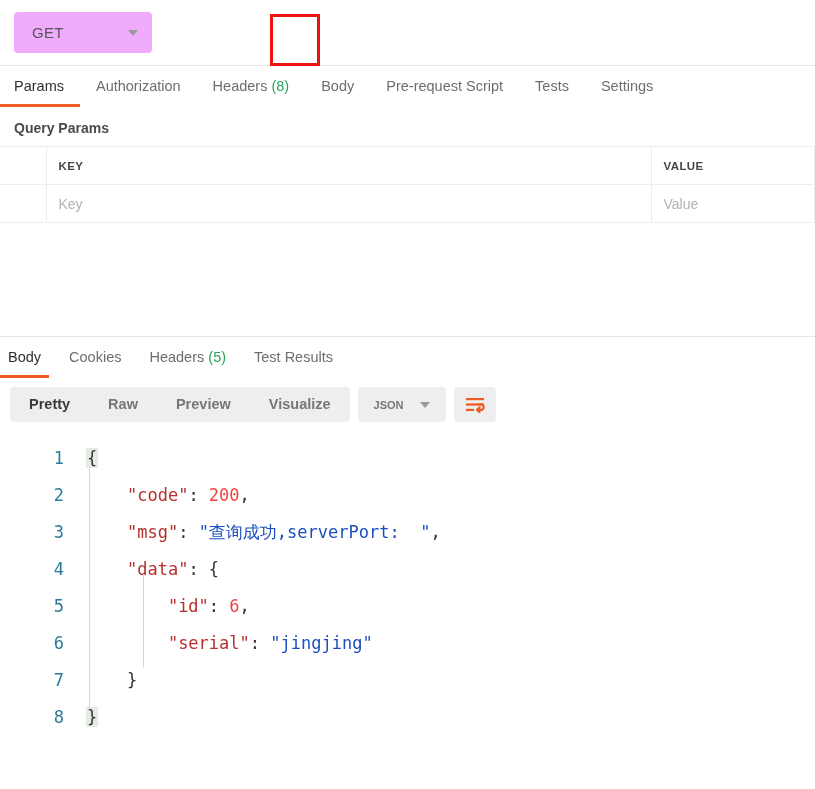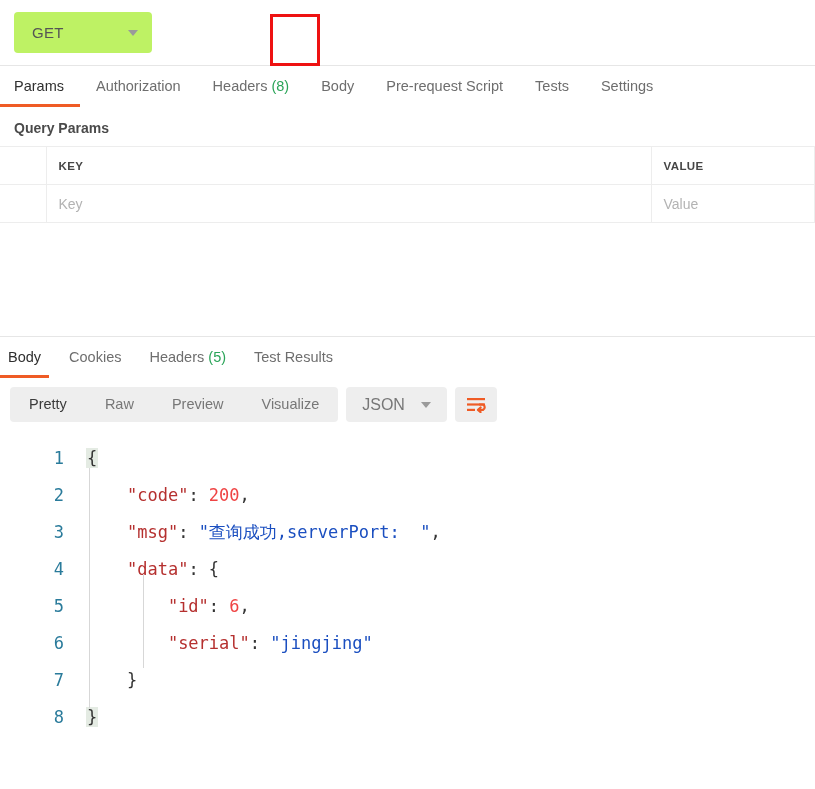--- a/index.html
+++ b/index.html
@@ -15,21 +15,21 @@
   .url-bar {
     position: relative;
     height: 66px;
     padding: 12px 0 12px 14px;
     display: flex;
     align-items: stretch;
     border-bottom: 1px solid #e6e6e6;
   }
   .method-select {
     width: 138px;
-    background: #bef264;
+    background: #f0abfc;
     border-radius: 4px;
     display: flex;
     align-items: center;
     justify-content: space-between;
     padding: 0 14px 0 18px;
     cursor: pointer;
   }
   .method-label {
     font-size: 15px;
     color: #555555;
@@ -143,20 +143,21 @@
   }
   .res-tabs .tab { margin-right: 28px; }
   .res-tabs .tab.active::after { left: -8px; right: -8px; bottom: -11px; }
 
   
   .fmt-bar {
     display: flex;
     align-items: center;
     padding: 8px 4px 8px 10px;
     gap: 8px;
+    font-weight: bold;
   }
   .fmt-group {
     background: #eeeeee;
     border-radius: 4px;
     height: 35px;
     display: flex;
     align-items: center;
   }
   .fmt-btn {
     font-size: 14.5px;
@@ -169,21 +170,21 @@
   .json-select {
     background: #eeeeee;
     border-radius: 4px;
     height: 35px;
     display: flex;
     align-items: center;
     gap: 16px;
     padding: 0 16px;
     cursor: pointer;
   }
-  .json-select span { font-size: 16px; color: #777777; }
+  .json-select span { font-size: 11px; color: #777777; }
   .wrap-btn {
     background: #eeeeee;
     border-radius: 4px;
     height: 35px;
     width: 42px;
     display: flex;
     align-items: center;
     justify-content: center;
     cursor: pointer;
   }

